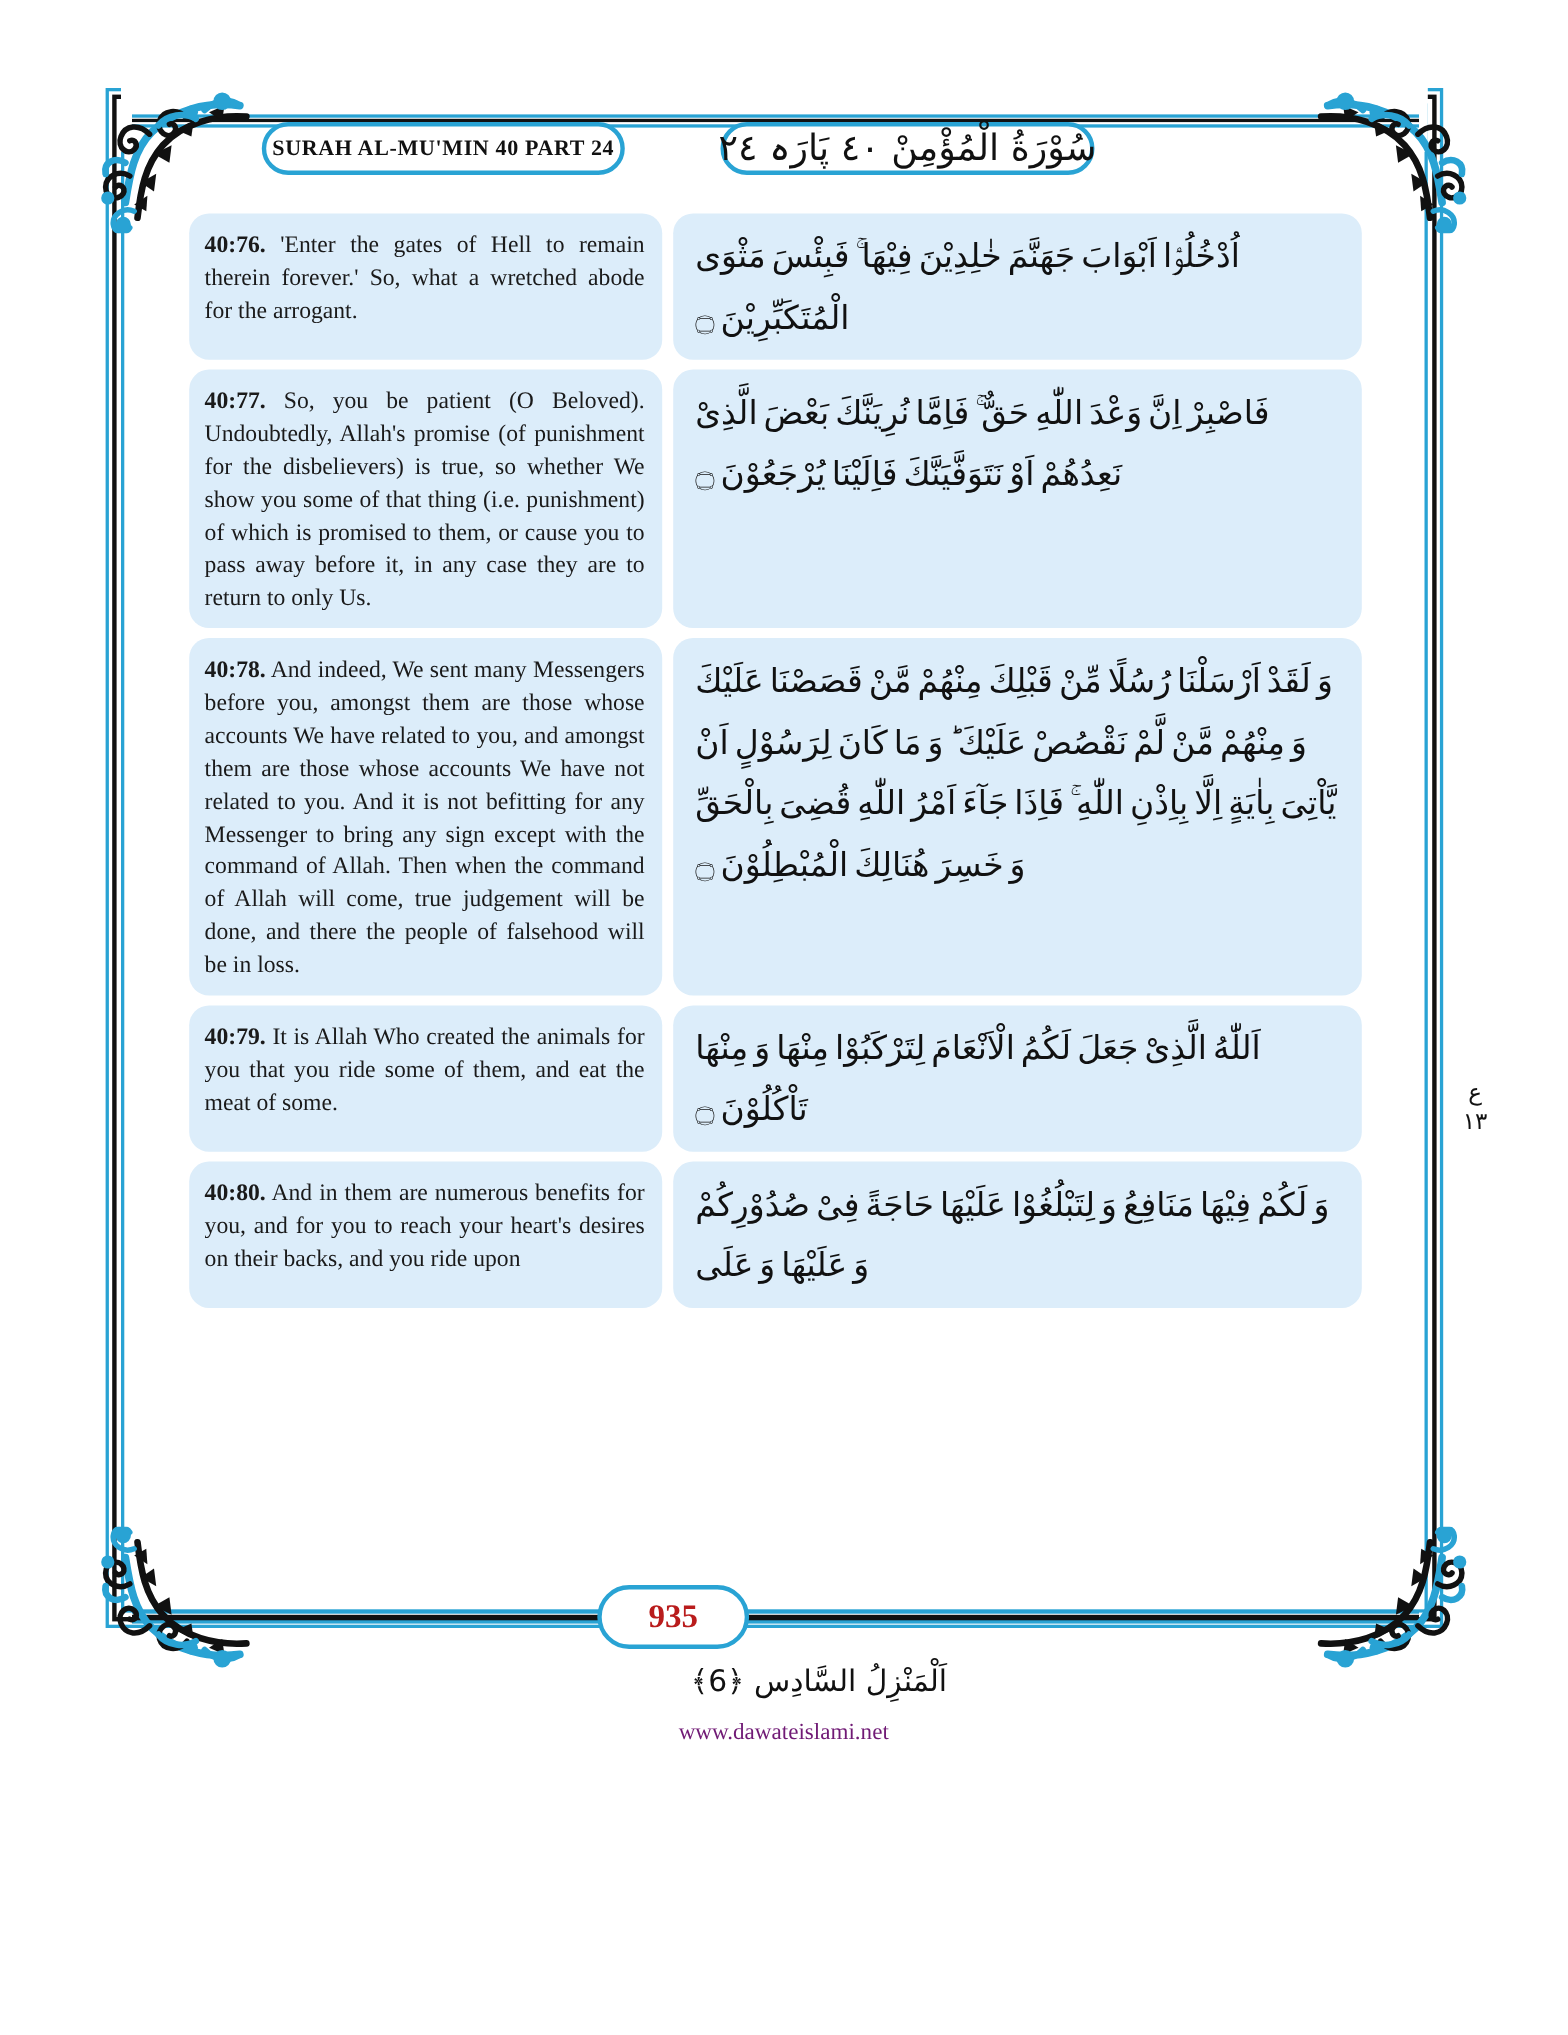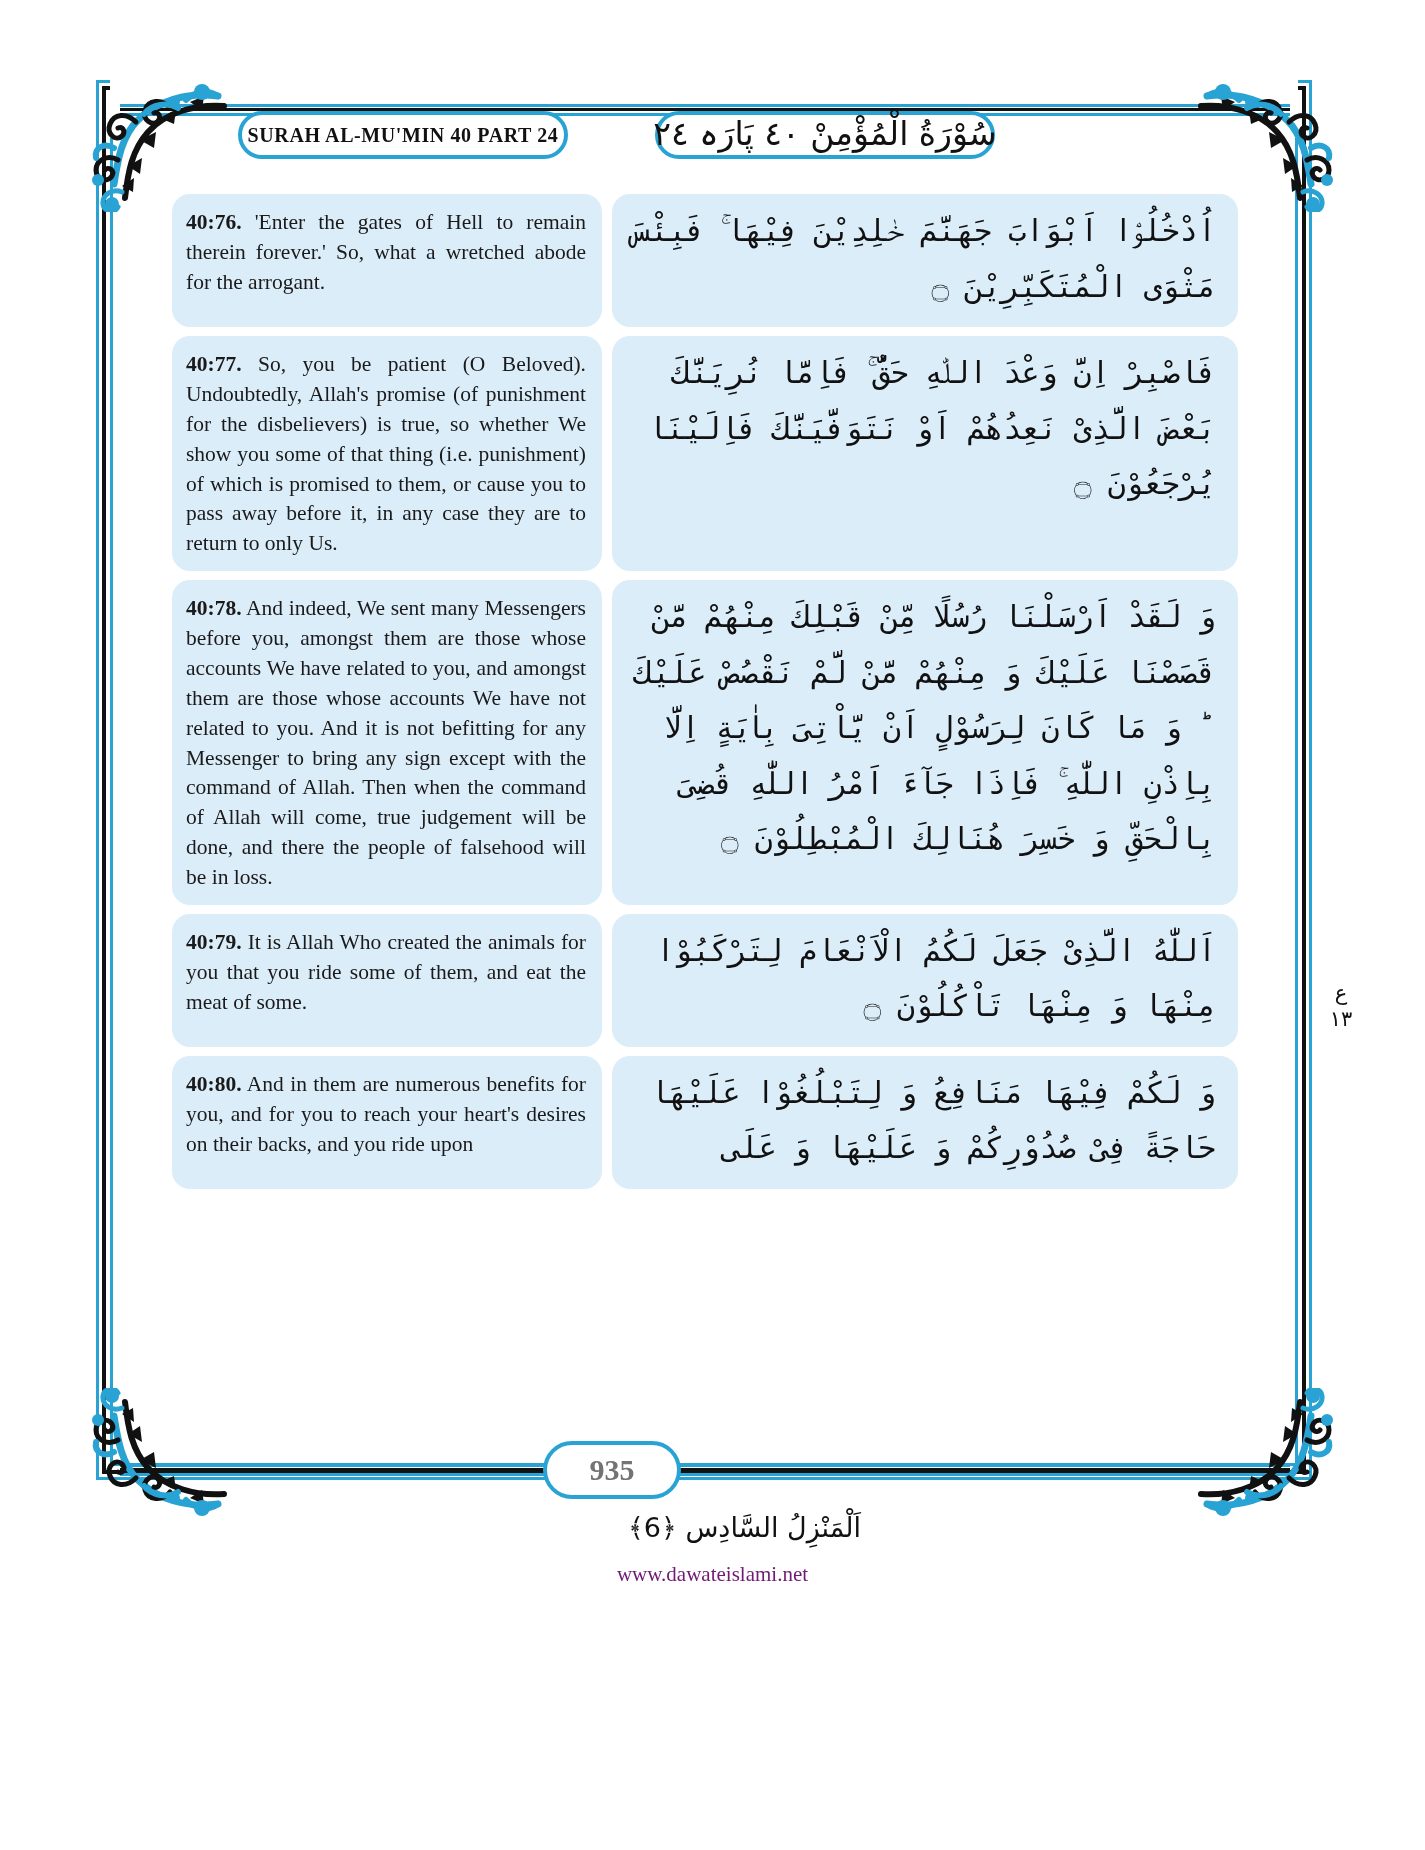--- a/index.html
+++ b/index.html
@@ -165,26 +165,26 @@
     color: #1a1a1a;
     text-align: justify;
     text-justify: inter-word;
   }
   .cell-en .vnum {
     font-weight: bold;
   }
   .cell-ar {
     width: 626px;
     padding: 12px 22px 10px 20px;
-    font-family: Liberation Mono, monospace;
+    font-family: Liberation Serif, serif;
     font-size: 30px;
     line-height: 1.85;
     color: #111;
     direction: rtl;
-    text-align: right;
+    text-align: left;
     word-spacing: -2px;
   }
 
   
   .ruku {
     position: absolute;
     left: 1318px;
     top: 980px;
     width: 46px;
     text-align: center;
@@ -221,21 +221,21 @@
     display: flex;
     align-items: center;
     justify-content: center;
     z-index: 9;
     box-sizing: border-box;
   }
   .page-pill .txt {
     font-family: "Liberation Serif", serif;
     font-weight: bold;
     font-size: 30px;
-    color: #737373;
+    color: #b91c1c;
   }
 
   .manzil {
     position: absolute;
     left: 0; top: 1512px;
     width: 1425px;
     text-align: center;
     font-family: "DejaVu Sans", sans-serif;
     font-size: 27px;
     color: #111;

